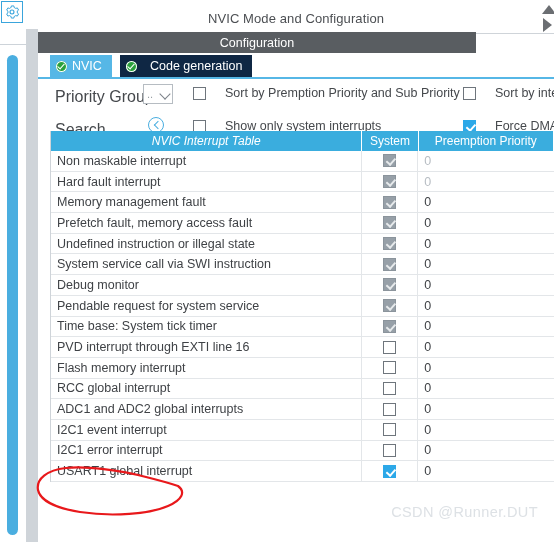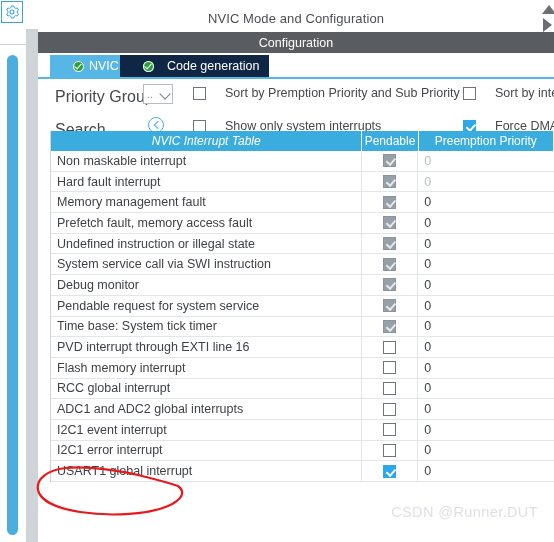--- a/index.html
+++ b/index.html
@@ -102,21 +102,21 @@
     position: absolute;
     left: 0; top: 0;
     width: 12px; height: 29px;
     background: #ffffff;
   }
 
   
   .config-bar {
     position: absolute;
     left: 12px; top: 32px;
-    width: 516px; height: 21px;
+    width: 438px; height: 21px;
     background: #595d61;
     display: flex; align-items: center; justify-content: center;
   }
   .config-bar span {
     font-size: 12.5px;
     color: #ffffff;
   }
 
   
   .panel {
@@ -131,21 +131,21 @@
   .tabs {
     position: absolute;
     left: 0; top: 2px;
     width: 516px; height: 22px;
   }
   .tab {
     position: absolute;
     top: 0;
     height: 22px;
     display: flex; align-items: center;
-    padding: 0 10px 0 23px;
+    padding: 0 10px 0 6px;
     box-sizing: border-box;
     cursor: pointer;
   }
   .tab-nvic { left: 12px; background: #56b7e6; }
   .tab-code { left: 82px; background: #0f2744; gap: 8px; }
   .tab .lbl {
     font-size: 12.5px;
     color: #ffffff;
     margin-left: 5px;
     white-space: nowrap;
@@ -409,21 +409,21 @@
 
         <div class="cb-row cb-force">
           <span class="cbx on"></span>
           <span class="cbtxt">Force DMA chan</span>
         </div>
       </div>
 
       <div class="table">
         <div class="thead">
           <div class="th th-name">NVIC Interrupt Table</div>
-          <div class="th th-en">Pendable</div>
+          <div class="th th-en">System</div>
           <div class="th th-pp">Preemption Priority</div>
         </div>
         <div id="tbody">
             <div class="trow">
               <div class="td td-name">Non maskable interrupt</div>
               <div class="td td-en">
                 <span class="cbx on gray"></span>
               </div>
               <div class="td td-pp dim">0</div>
             </div>

